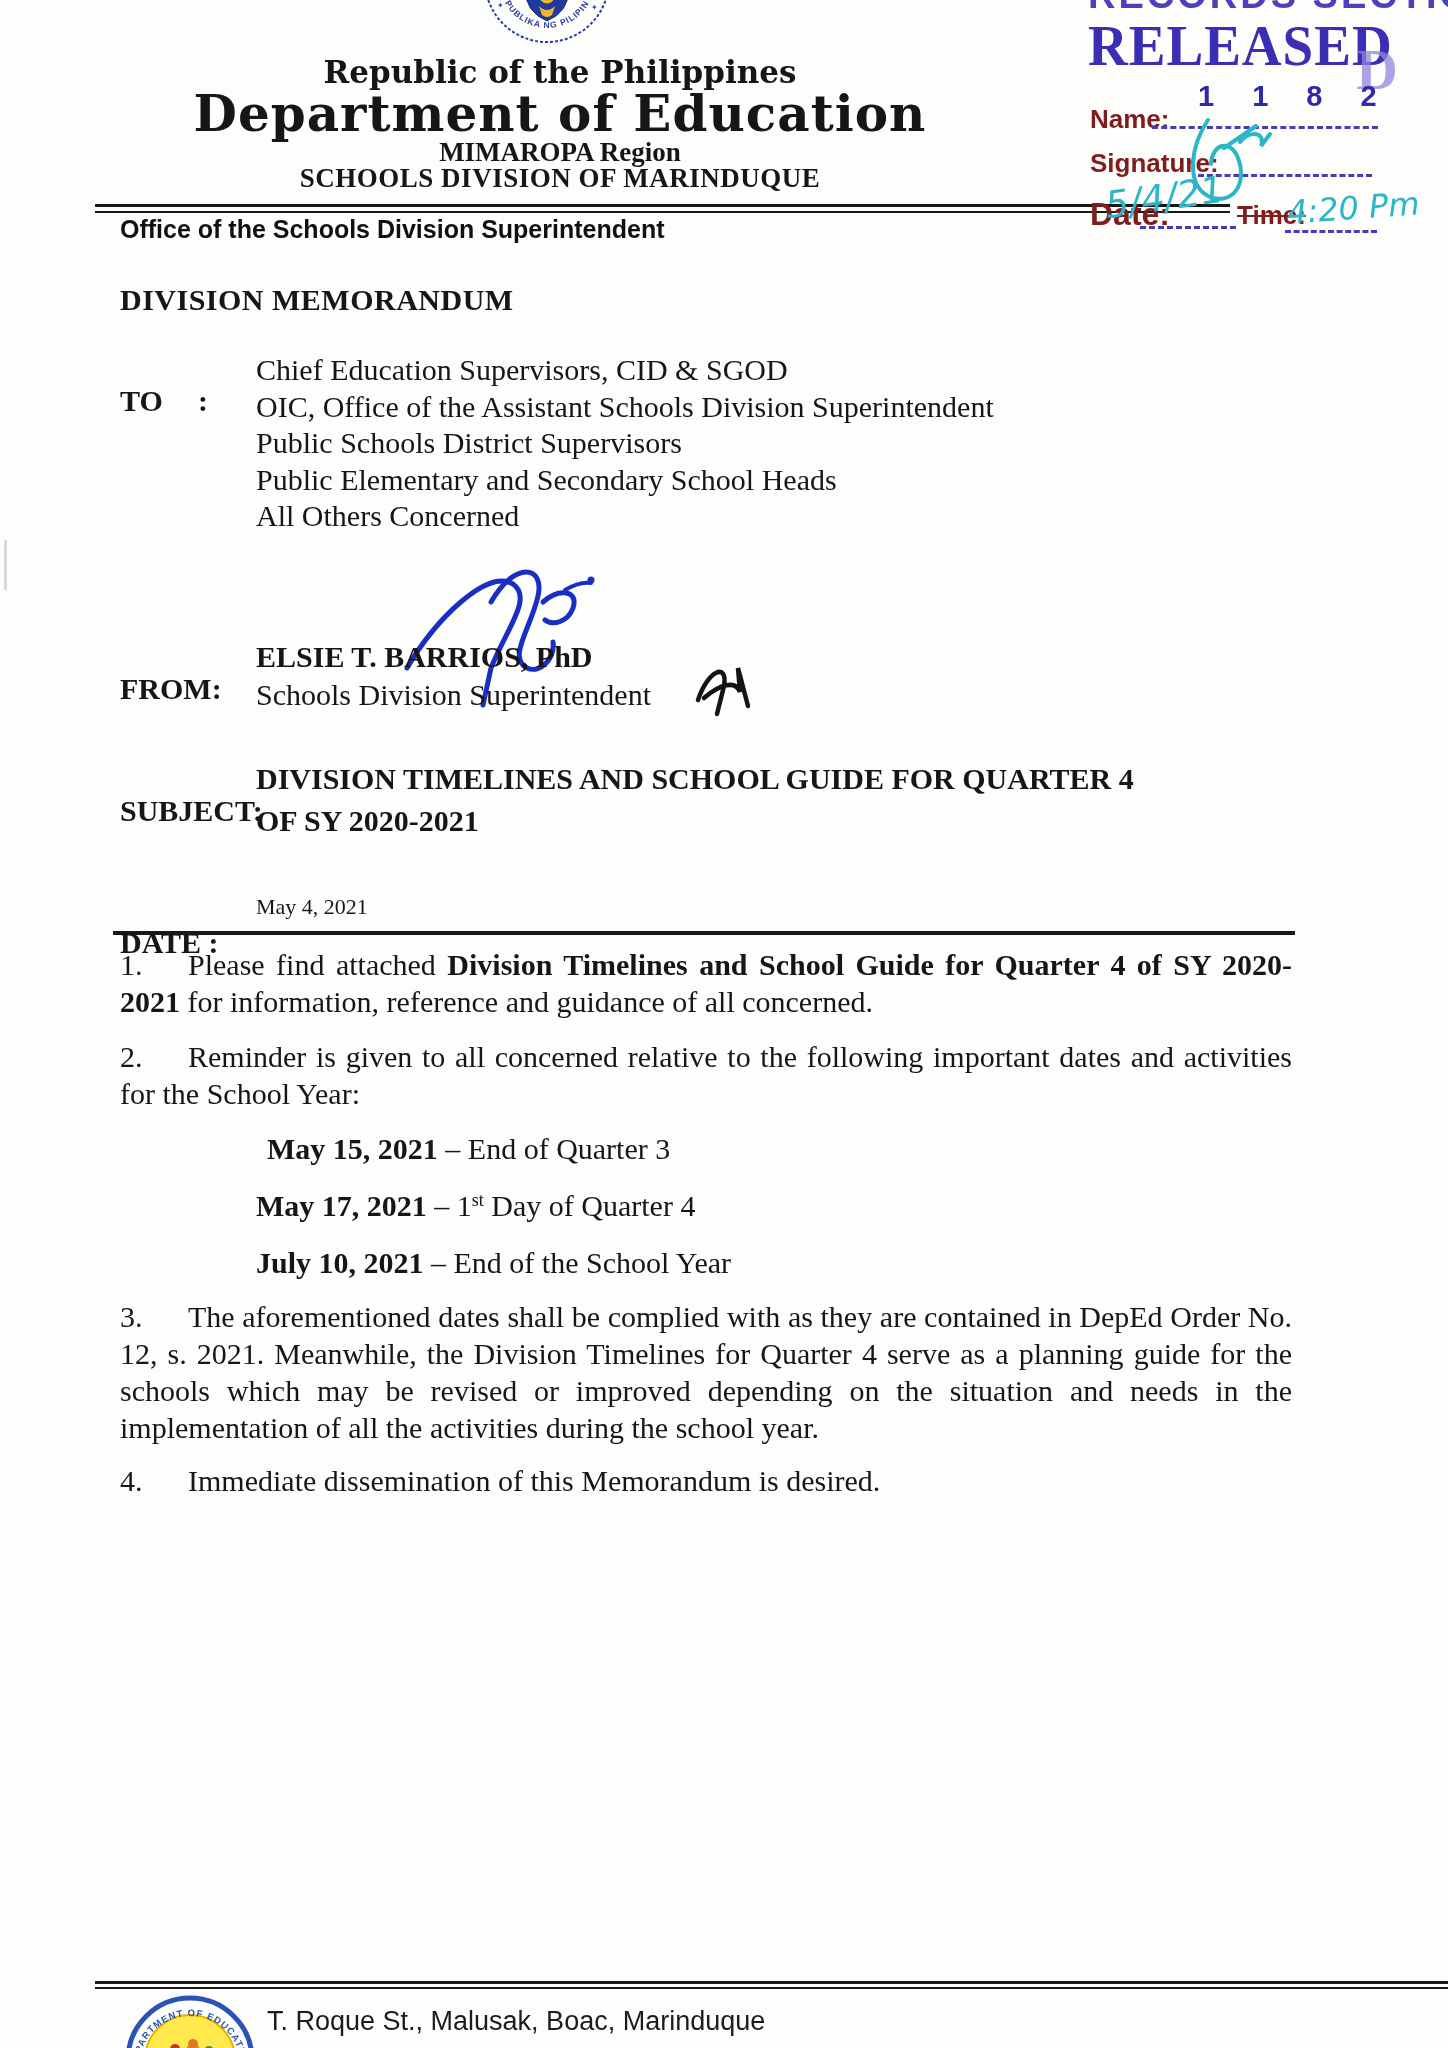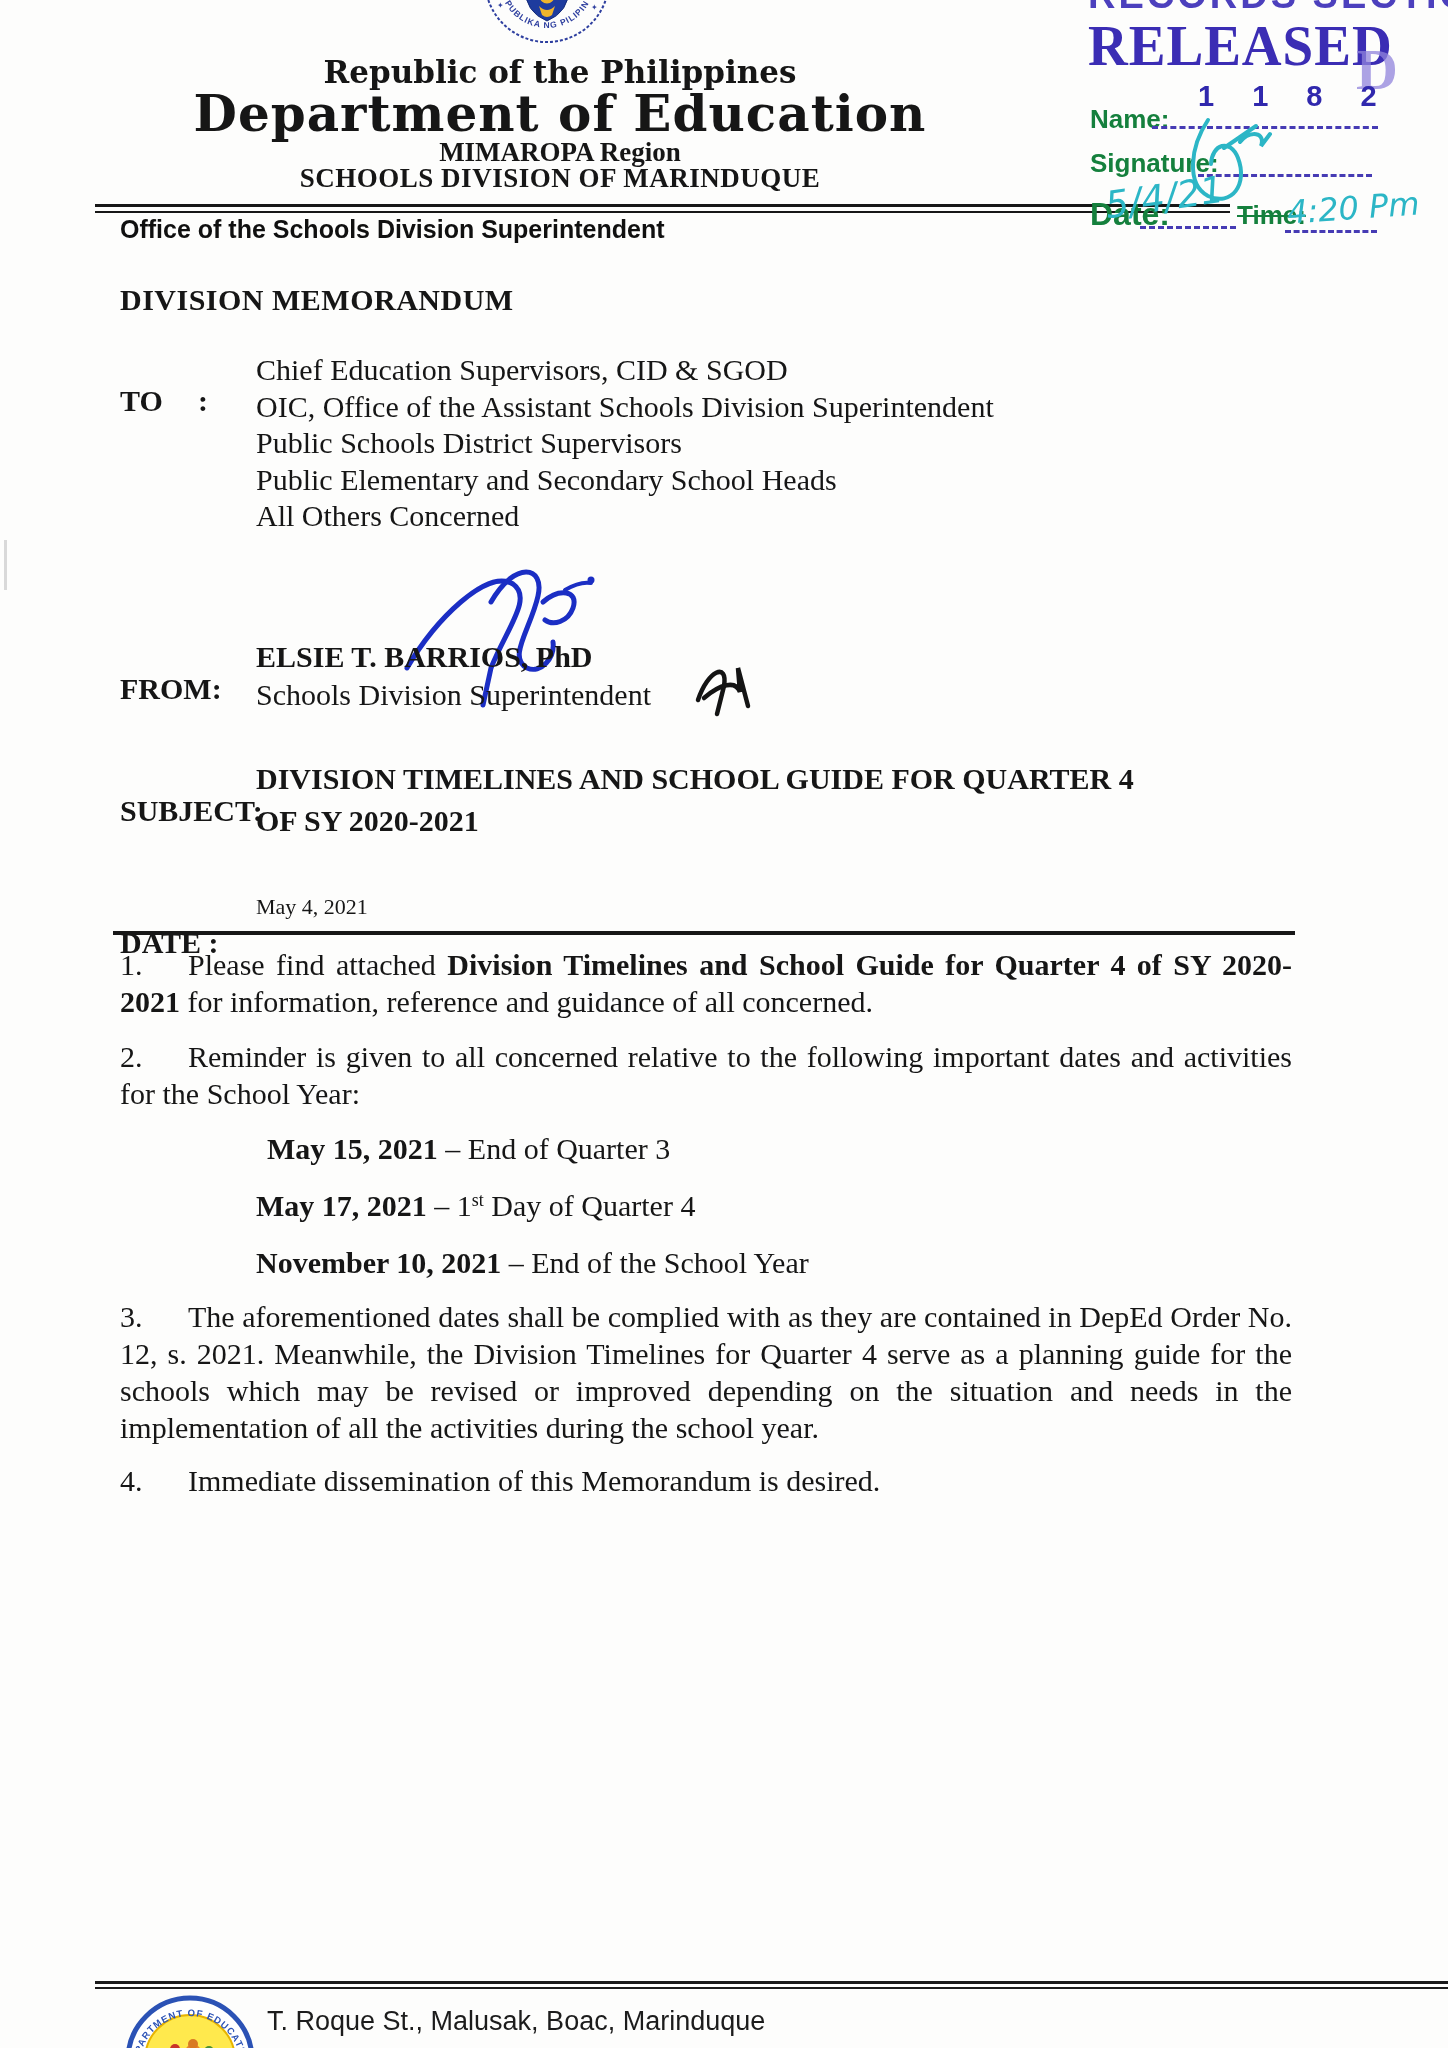--- a/index.html
+++ b/index.html
@@ -36,21 +36,21 @@
   .rule-date{left:113px; top:931px; width:1182px; border-top:4px solid #171717;}
   
   .para{left:120px; width:1172px; text-align:justify; font-size:30px; line-height:37px;}
   .para .pnum{display:inline-block; width:68px;}
   .p1{top:946px;} .p2{top:1038px;} .p3{top:1298px;} .p4{top:1462px;}
   .tl{left:256px; font-size:30px; white-space:nowrap;}
   .tl b{font-weight:700;}
   .tl-0{top:1132px;margin-left:11px;} .tl-1{top:1189px;} .tl-2{top:1246px;}
   .tl sup{font-size:18px; vertical-align:10px;}
   
-  .stamp{font-family:"Liberation Sans", sans-serif; color:#15803d; font-weight:700; white-space:nowrap;}
+  .stamp{font-family:"Liberation Sans", sans-serif; color:#7f1d1d; font-weight:700; white-space:nowrap;}
   .st-records{left:1088px; top:-26px; font-size:38px; letter-spacing:3px; color:#4c40bd;}
   .st-released{left:1088px; top:12px; font-size:58px; font-family:"Liberation Serif", serif;
     letter-spacing:1px; transform:scaleX(.95); transform-origin:left top; color:#3b2db4;}
   .st-echo{left:1356px; top:36px; font-size:58px; font-family:"Liberation Serif", serif;
     color:#9184dd; opacity:.75;}
   .st-number{left:1198px; top:80px; font-size:29px; letter-spacing:15px; color:#3028ad;}
   .st-name{left:1090px; top:104px; font-size:26px;}
   .st-sig{left:1090px; top:148px; font-size:26px;}
   .st-date{left:1090px; top:196px; font-size:32px;}
   .st-time{left:1237px; top:200px; font-size:26px; text-decoration:line-through;}
@@ -158,21 +158,21 @@
     <span class="pnum">2.</span><span>Reminder is given to all concerned relative to the following important dates and activities for the School Year:</span>
   </div>
 
   <div class="abs tl tl-0">
     <b>May 15, 2021</b><span> – </span><span>End of Quarter 3</span>
   </div>
   <div class="abs tl tl-1">
     <b>May 17, 2021</b><span> – </span><span>1</span><sup>st</sup><span> Day of Quarter 4</span>
   </div>
   <div class="abs tl tl-2">
-    <b>November 10, 2021</b><span> – </span><span>End of the School Year</span>
+    <b>July 10, 2021</b><span> – </span><span>End of the School Year</span>
   </div>
 
   <div class="abs para p3">
     <span class="pnum">3.</span><span>The aforementioned dates shall be complied with as they are contained in DepEd Order No. 12, s. 2021. Meanwhile, the Division Timelines for Quarter 4 serve as a planning guide for the schools which may be revised or improved depending on the situation and needs in the implementation of all the activities during the school year.</span>
   </div>
   <div class="abs para p4">
     <span class="pnum">4.</span><span>Immediate dissemination of this Memorandum is desired.</span>
   </div>
 
   <div class="abs rule-footer"></div>

